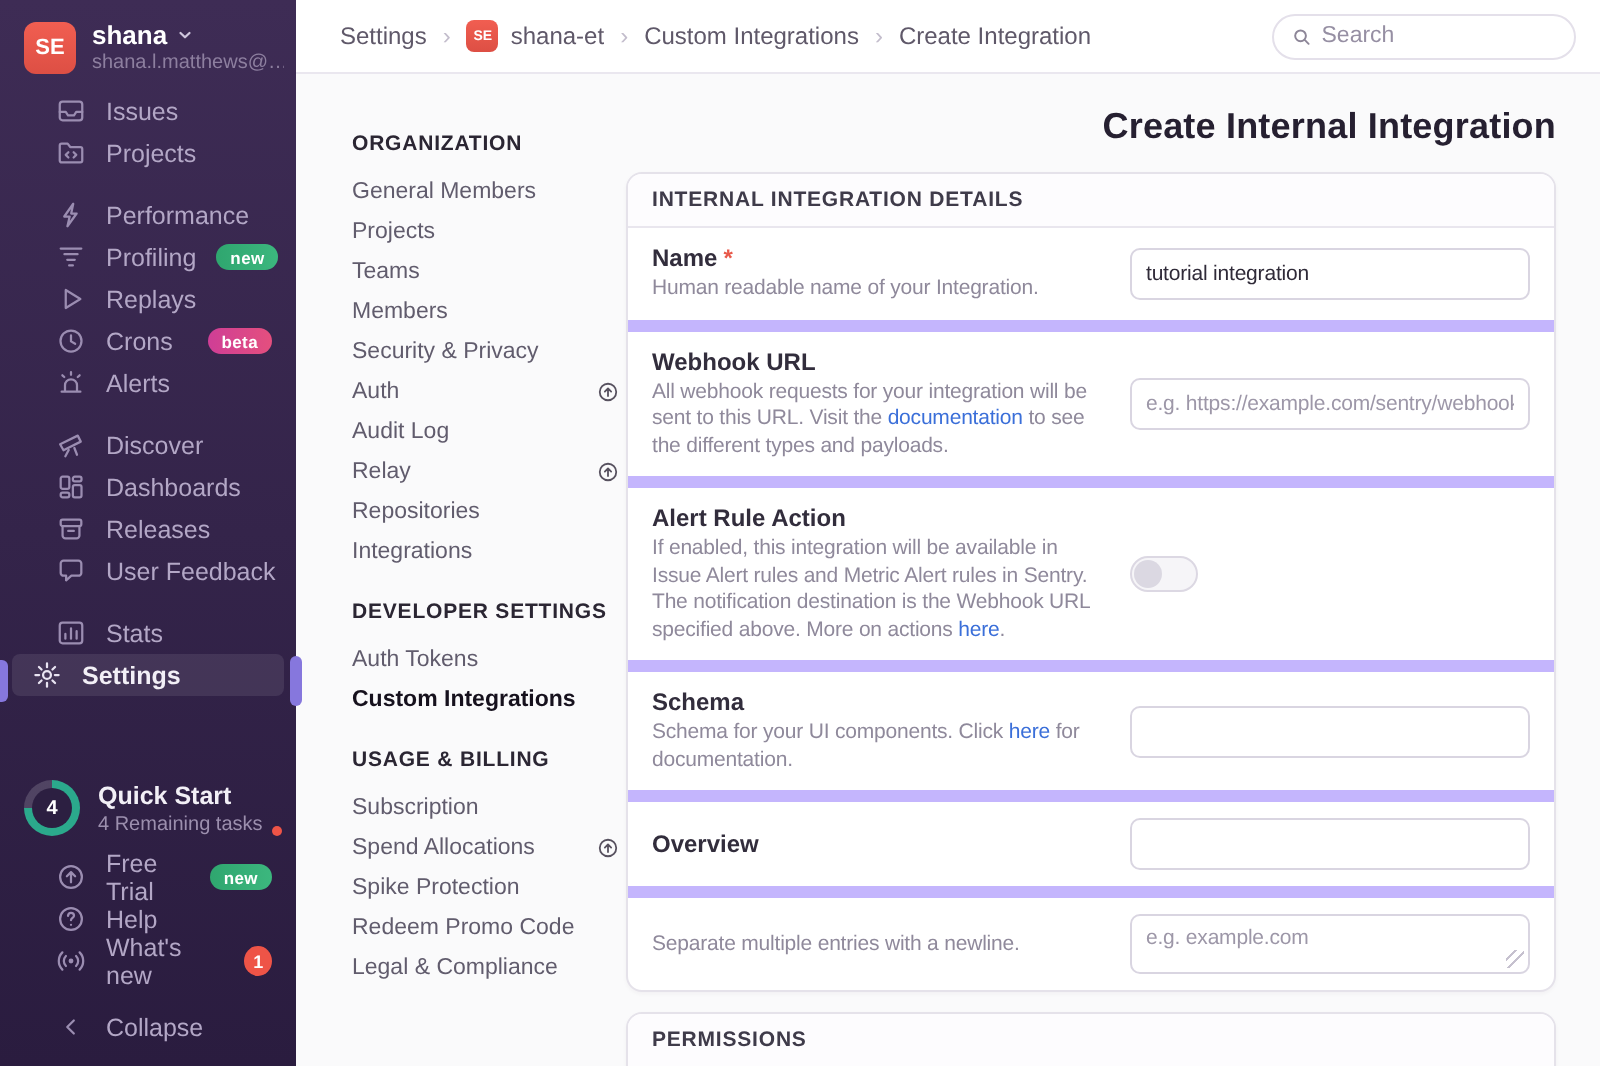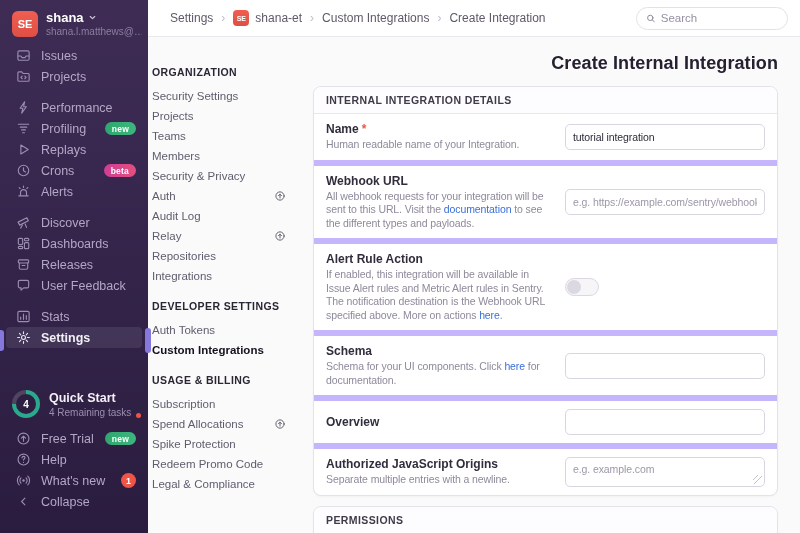--- a/index.html
+++ b/index.html
@@ -24,21 +24,21 @@
     color:#fff; font-size:11px; font-weight:bold;
     display:flex; align-items:center; justify-content:center;
   }
   .uname { color:#ffffff; font-size:13px; font-weight:bold; display:flex; align-items:center; gap:4px; }
   .uemail { color:#8d7f9f; font-size:10px; margin-top:1px; max-width:96px; white-space:nowrap; overflow:hidden; }
   .side-nav { margin-top:8px; }
   .side-section { margin-top:10px; }
   .side-section:first-child { margin-top:0; }
   .side-item {
     height:21px; display:flex; align-items:center; gap:10px;
-    padding-left:16px; cursor:pointer;
+    padding-left:28px; cursor:pointer;
     color:#b3a7c6; font-size:12.5px;
   }
   .side-item .ic { color:#9b8db1; flex-shrink:0; }
   .side-item.active {
     margin:0 6px; padding-left:10px; border-radius:4px;
     background:rgba(255,255,255,0.09);
     color:#f2eff6; font-weight:bold;
   }
   .side-item.active .ic { color:#e9e4f2; }
   .pill {
@@ -68,21 +68,21 @@
   }
   .qs-inner {
     width:20px; height:20px; border-radius:50%; background:#2c1f41;
     color:#fff; font-size:10px; font-weight:bold;
     display:flex; align-items:center; justify-content:center;
   }
   .qs-title { color:#f2eff6; font-size:12.5px; font-weight:bold; }
   .qs-sub { color:#9c8fae; font-size:10px; margin-top:2px; display:flex; align-items:flex-end; gap:5px; }
   .qs-dot { width:5px; height:5px; border-radius:50%; background:var(--badge-count); }
   .side-footer { margin-top:10px; }
-  .collapse-wrap { margin-bottom:12px; }
+  .collapse-wrap { margin-top:12px; margin-bottom:12px; }
 
   
   .topbar {
     position:absolute; left:148px; top:0; width:652px; height:37px;
     background:#fff; border-bottom:1px solid #eae7ef;
     display:flex; align-items:center; padding:0 12px 0 22px;
   }
   .crumbs { display:flex; align-items:center; gap:8px; font-size:12px; color:#5f5869; }
   .crumb { display:flex; align-items:center; gap:6px; cursor:pointer; white-space:nowrap; }
   .crumb-sep { color:#c3bdcc; font-size:12px; }
@@ -97,21 +97,21 @@
     border:1px solid #e4e0ea; border-radius:12px;
     display:flex; align-items:center; gap:5px; padding:0 9px; color:#8d8698;
   }
   .search-box input {
     border:none; outline:none; width:100%; font-size:11.5px;
     font-family:"Liberation Sans", sans-serif; color:#4d4758; background:transparent;
   }
   .search-box input::placeholder { color:#968fa3; }
 
   
-  .settings-nav { position:absolute; left:152px; top:66px; width:134px; }
+  .settings-nav { position:absolute; left:176px; top:66px; width:134px; }
   .gtitle { font-size:10.5px; font-weight:bold; letter-spacing:.4px; color:#2b2633; margin:14px 0 8px; }
   .settings-nav .group:first-child .gtitle { margin-top:0; }
   .nav-item {
     height:20px; display:flex; align-items:center;
     font-size:11.5px; color:#615c6d; cursor:pointer;
   }
   .nav-item.active { color:#16111d; font-weight:bold; }
   .nav-item .power { margin-left:auto; color:#57515f; display:flex; }
 
   
@@ -355,21 +355,21 @@
         <path d="M10.4 10.4 13.6 13.6"></path>
       </svg>
     <input type="text" placeholder="Search" style="">
   </div>
 </header>
 
 <nav class="settings-nav" id="settings-nav">
     <div class="group">
       <div class="gtitle">ORGANIZATION</div>
       <div class="nav-item">
-        <span>Security Settings</span>
+        <span>General Members</span>
       </div>
       <div class="nav-item">
         <span>Projects</span>
       </div>
       <div class="nav-item">
         <span>Teams</span>
       </div>
       <div class="nav-item">
         <span>Members</span>
       </div>
@@ -485,21 +485,20 @@
         <div class="row">
           <div class="fleft">
             <div class="lbl"><span>Overview</span></div>
           </div>
           <div class="fright">
             <textarea class="ctl-area" style=""></textarea>
           </div>
         </div>
         <div class="row">
           <div class="fleft">
-            <div class="lbl"><span>Authorized JavaScript Origins</span></div>
             <div class="desc"><span>Separate multiple entries with a newline.</span></div>
           </div>
           <div class="fright">
             <textarea class="ctl-area tall resizable" placeholder="e.g. example.com" style=""></textarea>
           </div>
         </div>
       </section>
       <section class="panel">
         <div class="panel-header">PERMISSIONS</div>
         <div class="row"></div>

